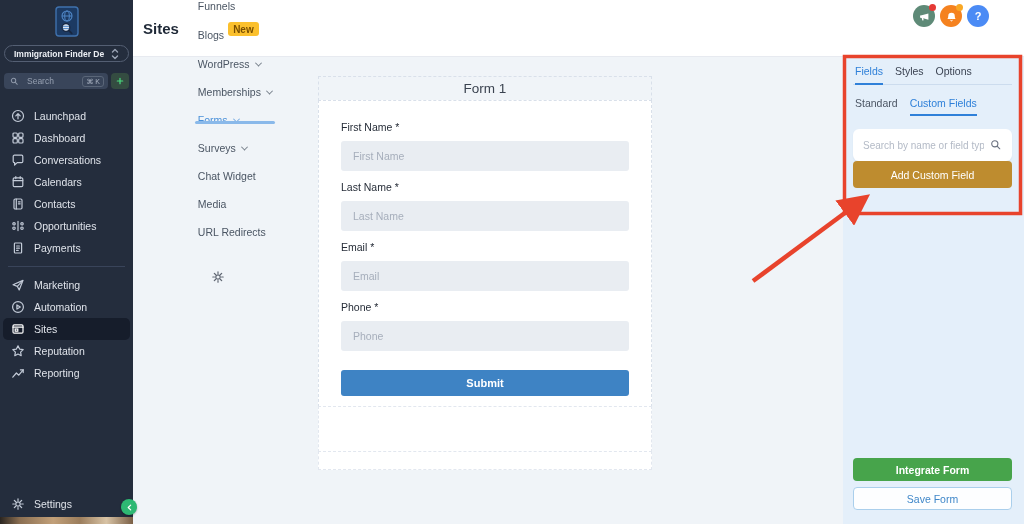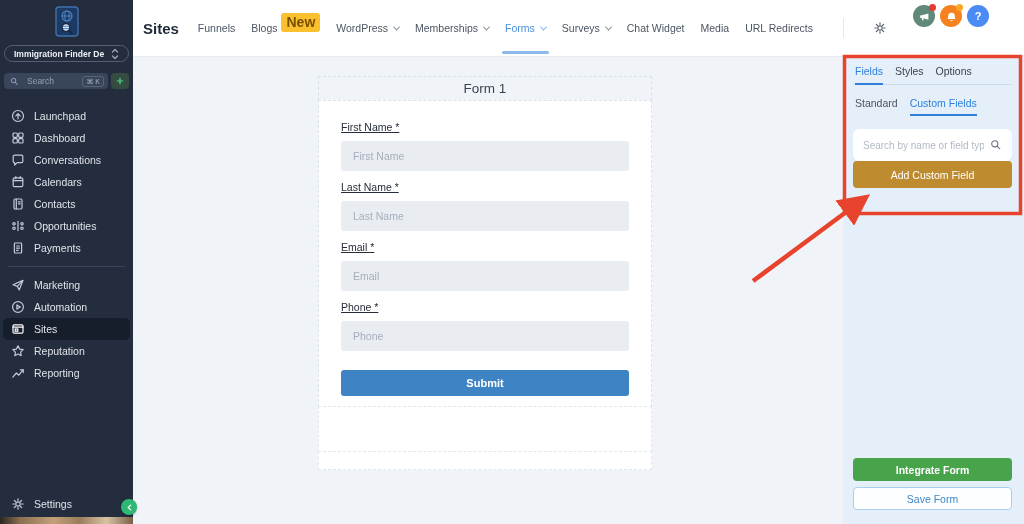--- a/index.html
+++ b/index.html
@@ -35,30 +35,30 @@
                   border-radius:50%; background:#2eb873; display:flex; align-items:center;
                   justify-content:center; z-index:30; box-shadow:0 1px 2px rgba(0,0,0,.3); }
   .photo-strip { position:absolute; left:0; bottom:0; width:100%; height:7px;
                  background:linear-gradient(90deg,#2a2520 0%,#8b6f52 15%,#c2a079 40%,#9b7d5c 60%,#d8c3a5 80%,#7a5f46 100%); }
 
   
   .header { position:absolute; left:133px; top:0; right:0; height:57px; background:#fff;
             border-bottom:1px solid #e7eaf0; z-index:10; }
   .hrow { display:flex; align-items:center; height:100%; padding-left:10px; }
   .htitle { font-size:15px; font-weight:700; color:#1f2937; margin-right:19px; }
-  .hnav { display:flex; align-items:center; gap:16px; height:100%; }
+  .hnav { display:flex; gap:16px; height:100%;flex-direction:column; }
   .hnav-item { position:relative; display:flex; align-items:center; height:100%;
                color:#4a5563; font-size:10.5px; font-weight:500; white-space:nowrap; }
   .hnav-item.active { color:#4a90d9; }
   .hnav-item.active::after { content:""; position:absolute; left:-3px; right:-3px; bottom:2px;
                height:3px; background:#8ab9ea; border-radius:3px; }
   .chev { width:5px; height:5px; border-right:1.4px solid currentColor;
           border-bottom:1.4px solid currentColor; transform:rotate(45deg) translate(-1px,-1px);
           margin-left:6px; opacity:.75; }
-  .badge-new { background:#fbc02d; color:#7a4f01; font-size:14px; font-weight:700;
+  .badge-new { background:#fbc02d; color:#7a4f01; font-size:10px; font-weight:700;
                border-radius:3px; padding:1.5px 5px; margin-left:4px;
                transform:translateY(-6px); }
   .hdivider { width:1px; height:20px; background:#e5e7eb; margin-left:14px; }
   .hgear { margin-left:13px; display:flex; align-items:center; }
   .topcircles { position:absolute; top:5px; right:35px; display:flex; gap:5px; flex-direction:row-reverse; }
   .circle { position:relative; width:22px; height:22px; border-radius:50%;
             display:flex; align-items:center; justify-content:center; color:#fff; }
   .circle.help { background:#4b8bf5; font-size:11px; font-weight:700; }
   .circle.bell { background:#f5821f; }
   .circle.mega { background:#5e8a77; }
@@ -69,21 +69,21 @@
   
   .main { position:absolute; left:133px; top:57px; width:710px; bottom:0;
           background:#f0f4f8; }
   .formcol { position:absolute; left:185px; top:19px; width:334px; }
   .form-title-box { height:25px; border:1px dashed #d9e0ea; display:flex;
                     align-items:center; justify-content:center;
                     font-size:13.5px; color:#3b4350; }
   .form-card { margin-top:-1px; background:#fff; border:1px dashed #d9e0ea;
                padding:20px 22px 10px; }
   .f-label { font-size:10.5px; font-weight:500; color:#262d38; line-height:13px;
-             margin-bottom:7px;text-decoration:underline; }
+             margin-bottom:7px; }
   .f-input { width:100%; height:30px; background:#e9edf2; border:none; border-radius:3px;
              padding:0 12px; font-family:"Liberation Sans",sans-serif; font-size:10.5px;
              color:#374151; margin-bottom:10px; outline:none; }
   .f-input::placeholder { color:#a6aebb; }
   .submit-btn { display:block; width:100%; height:26px; margin-top:9px; background:#3e83c4;
                 border:none; border-radius:3px; color:#fff; font-size:11px; font-weight:700;
                 font-family:"Liberation Sans",sans-serif; }
   .empty-sec { margin-top:-1px; background:#fff; border:1px dashed #e2e7ef; }
   .empty-sec.tall { height:46px; }
   .empty-sec.short { height:19px; }

